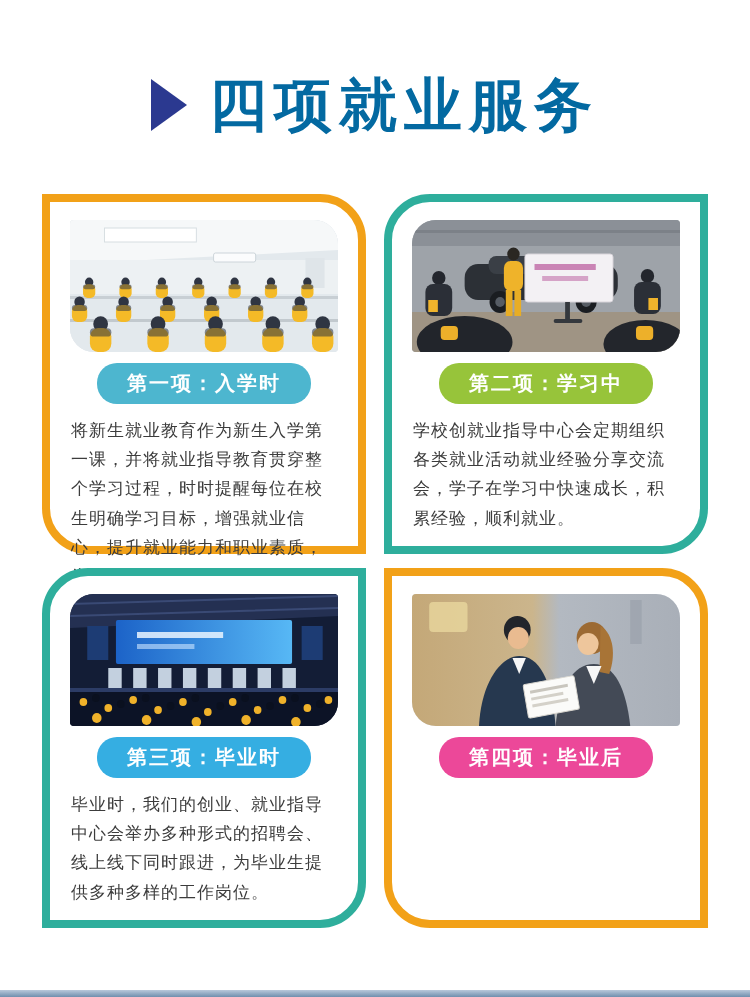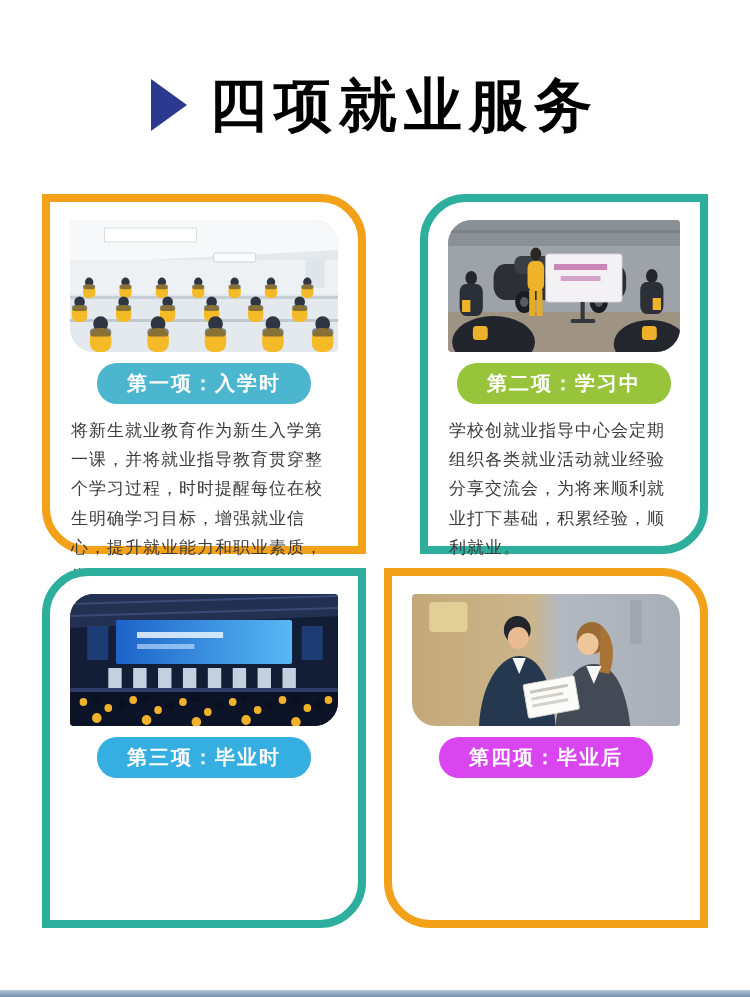--- a/index.html
+++ b/index.html
@@ -55,21 +55,21 @@
   .bottom-bar{
     position:absolute;left:0;bottom:0;width:750px;height:7px;
     background:linear-gradient(#b9c8da,#6f8fae);
   }
 </style>
 </head>
 <body>
 
 <header class="title-wrap">
   <span class="tri"></span>
-  <h1 class="page-title" style="color: #000000;">四项就业服务</h1>
+  <h1 class="page-title" style="color: #0369a1;">四项就业服务</h1>
 </header>
 
 <main class="grid">
 
   <section class="card round-a" style="border-color: rgb(242, 161, 24);">
     <div class="photo ph-a" role="img" aria-label="classroom-students-in-yellow-uniforms">
       <svg viewBox="0 0 280 132" preserveAspectRatio="none">
         <rect width="280" height="132" fill="#e3e9ed"></rect>
         <polygon points="0,0 280,0 280,30 0,44" fill="#f6f8f9"></polygon>
         <rect x="36" y="8" width="96" height="14" fill="#ffffff" stroke="#d6dde1"></rect>
@@ -102,21 +102,21 @@
         <use href="#stu" transform="translate(92,104) scale(1.4)"></use>
         <use href="#stu" transform="translate(152,104) scale(1.4)"></use>
         <use href="#stu" transform="translate(212,104) scale(1.4)"></use>
         <use href="#stu" transform="translate(264,104) scale(1.4)"></use>
       </svg>
     </div>
     <div class="badge" style="background-color: rgb(77, 182, 207);">第一项：入学时</div>
     <p class="card-text">将新生就业教育作为新生入学第一课，并将就业指导教育贯穿整个学习过程，时时提醒每位在校生明确学习目标，增强就业信心，提升就业能力和职业素质，为将来顺利就业打下基础。</p>
   </section>
 
-  <section class="card round-b" style="border-color: rgb(46, 174, 156); margin-left: 36px;">
+  <section class="card round-b" style="border-color: rgb(46, 174, 156);">
     <div class="photo ph-b" role="img" aria-label="auto-workshop-experience-sharing-session">
       <svg viewBox="0 0 280 132" preserveAspectRatio="none">
         <rect width="280" height="132" fill="#9ea3a9"></rect>
         <rect y="0" width="280" height="26" fill="#8b9097"></rect>
         <rect y="10" width="280" height="3" fill="#7c8188"></rect>
         <rect y="92" width="280" height="40" fill="#9f9484"></rect>
         <rect x="55" y="44" width="160" height="36" rx="14" fill="#2c3036"></rect>
         <rect x="80" y="36" width="95" height="18" rx="8" fill="#3a3f46"></rect>
         <circle cx="92" cy="82" r="11" fill="#1a1d21"></circle>
           <circle cx="92" cy="82" r="5" fill="#565c64"></circle>
@@ -137,21 +137,21 @@
         <circle cx="246" cy="56" r="7" fill="#23262d"></circle>
         <rect x="232" y="62" width="28" height="32" rx="8" fill="#2b2f37"></rect>
         <rect x="247" y="78" width="10" height="12" fill="#f0b42c"></rect>
         <ellipse cx="55" cy="122" rx="50" ry="26" fill="#22252b"></ellipse>
         <rect x="30" y="106" width="18" height="14" rx="4" fill="#edb02a"></rect>
         <ellipse cx="244" cy="124" rx="44" ry="24" fill="#23262c"></ellipse>
         <rect x="234" y="106" width="18" height="14" rx="4" fill="#edb02a"></rect>
       </svg>
     </div>
     <div class="badge" style="background-color: rgb(151, 196, 58);">第二项：学习中</div>
-    <p class="card-text">学校创就业指导中心会定期组织各类就业活动就业经验分享交流会，为将来顺利就业打下基础，积累经验，顺利就业。</p>
+    <p class="card-text">学校创就业指导中心会定期组织各类就业活动就业经验分享交流会，学子在学习中快速成长，积累经验，顺利就业。</p>
   </section>
 
   <section class="card round-b" style="border-color: rgb(46, 174, 156);">
     <div class="photo ph-b" role="img" aria-label="large-job-fair-stage-event">
       <svg viewBox="0 0 280 132" preserveAspectRatio="none">
         <defs>
           <linearGradient id="bluegrad" x1="0" y1="0" x2="1" y2="0">
             <stop offset="0" stop-color="#1c63c8"></stop>
               <stop offset="1" stop-color="#57b8f5"></stop>
           </linearGradient>
@@ -200,20 +200,21 @@
             <circle cx="131" cy="104" r="4"></circle>
             <circle cx="157" cy="112" r="4"></circle>
           <circle cx="183" cy="104" r="4"></circle>
             <circle cx="209" cy="112" r="4"></circle>
             <circle cx="235" cy="104" r="4"></circle>
           <circle cx="261" cy="110" r="4"></circle>
         </g>
       </svg>
     </div>
     <div class="badge" style="background-color: rgb(53, 174, 226); text-align: right;">第三项：毕业时</div>
+    <p class="card-text">毕业时，我们的创业、就业指导中心会举办多种形式的招聘会、线上线下同时跟进，为毕业生提供多种多样的工作岗位。</p>
   </section>
 
   <section class="card round-a" style="border-color: rgb(242, 161, 24);">
     <div class="photo ph-a" role="img" aria-label="employment-guidance-meeting-with-graduate">
       <svg viewBox="0 0 280 132" preserveAspectRatio="none">
         <defs>
           <linearGradient id="offg" x1="0" y1="0" x2="1" y2="0">
             <stop offset="0" stop-color="#c4a878"></stop>
               <stop offset="0.45" stop-color="#cbb58c"></stop>
             <stop offset="0.55" stop-color="#b3b9c1"></stop>
@@ -233,18 +234,18 @@
         <path d="M197,32 C211,40 213,62 206,80 L196,78 Z" fill="#a87436"></path>
         <polygon points="182,72 198,72 190,90" fill="#f7f7f7"></polygon>
         <g transform="rotate(-10 145 100)">
           <rect x="118" y="86" width="54" height="34" rx="2" fill="#fbfbf9" stroke="#d9d6cf"></rect>
           <rect x="124" y="93" width="40" height="3" fill="#c9c6be"></rect>
           <rect x="124" y="100" width="34" height="3" fill="#d4d1c9"></rect>
           <rect x="124" y="107" width="38" height="3" fill="#d4d1c9"></rect>
         </g>
       </svg>
     </div>
-    <div class="badge" style="background-color: #d946ef;">第四项：毕业后</div>
+    <div class="badge" style="background-color: #ec4899;">第四项：毕业后</div>
   </section>
 
 </main>
 
 <footer class="bottom-bar"></footer>
 
 </body></html>

